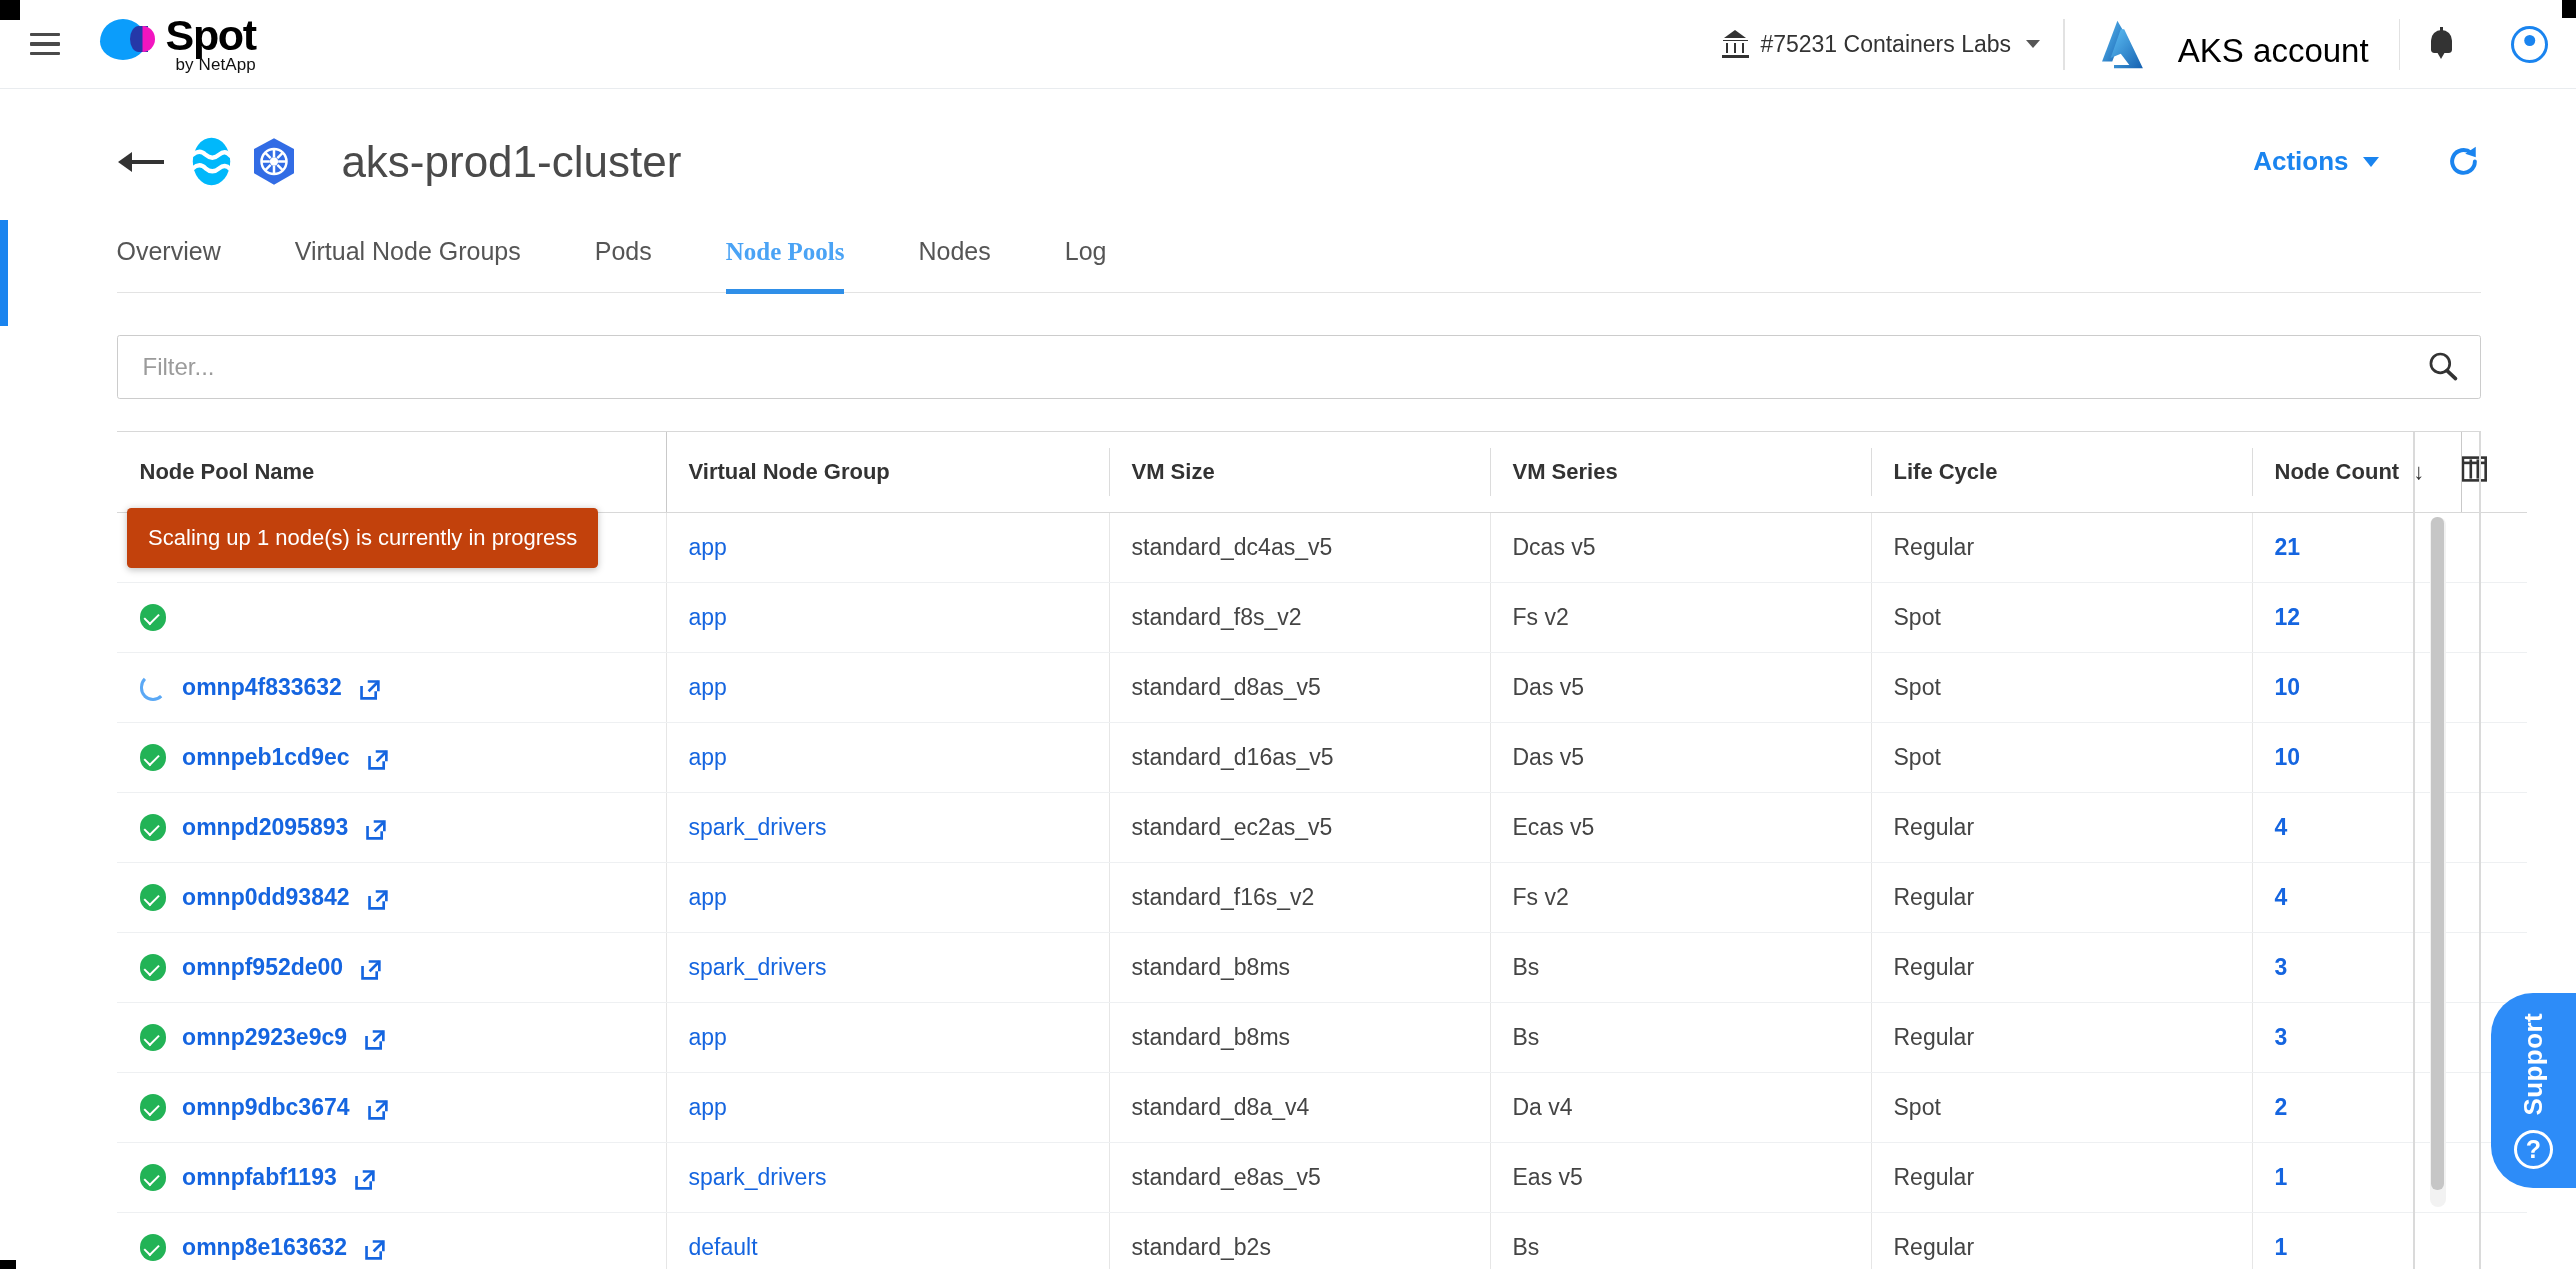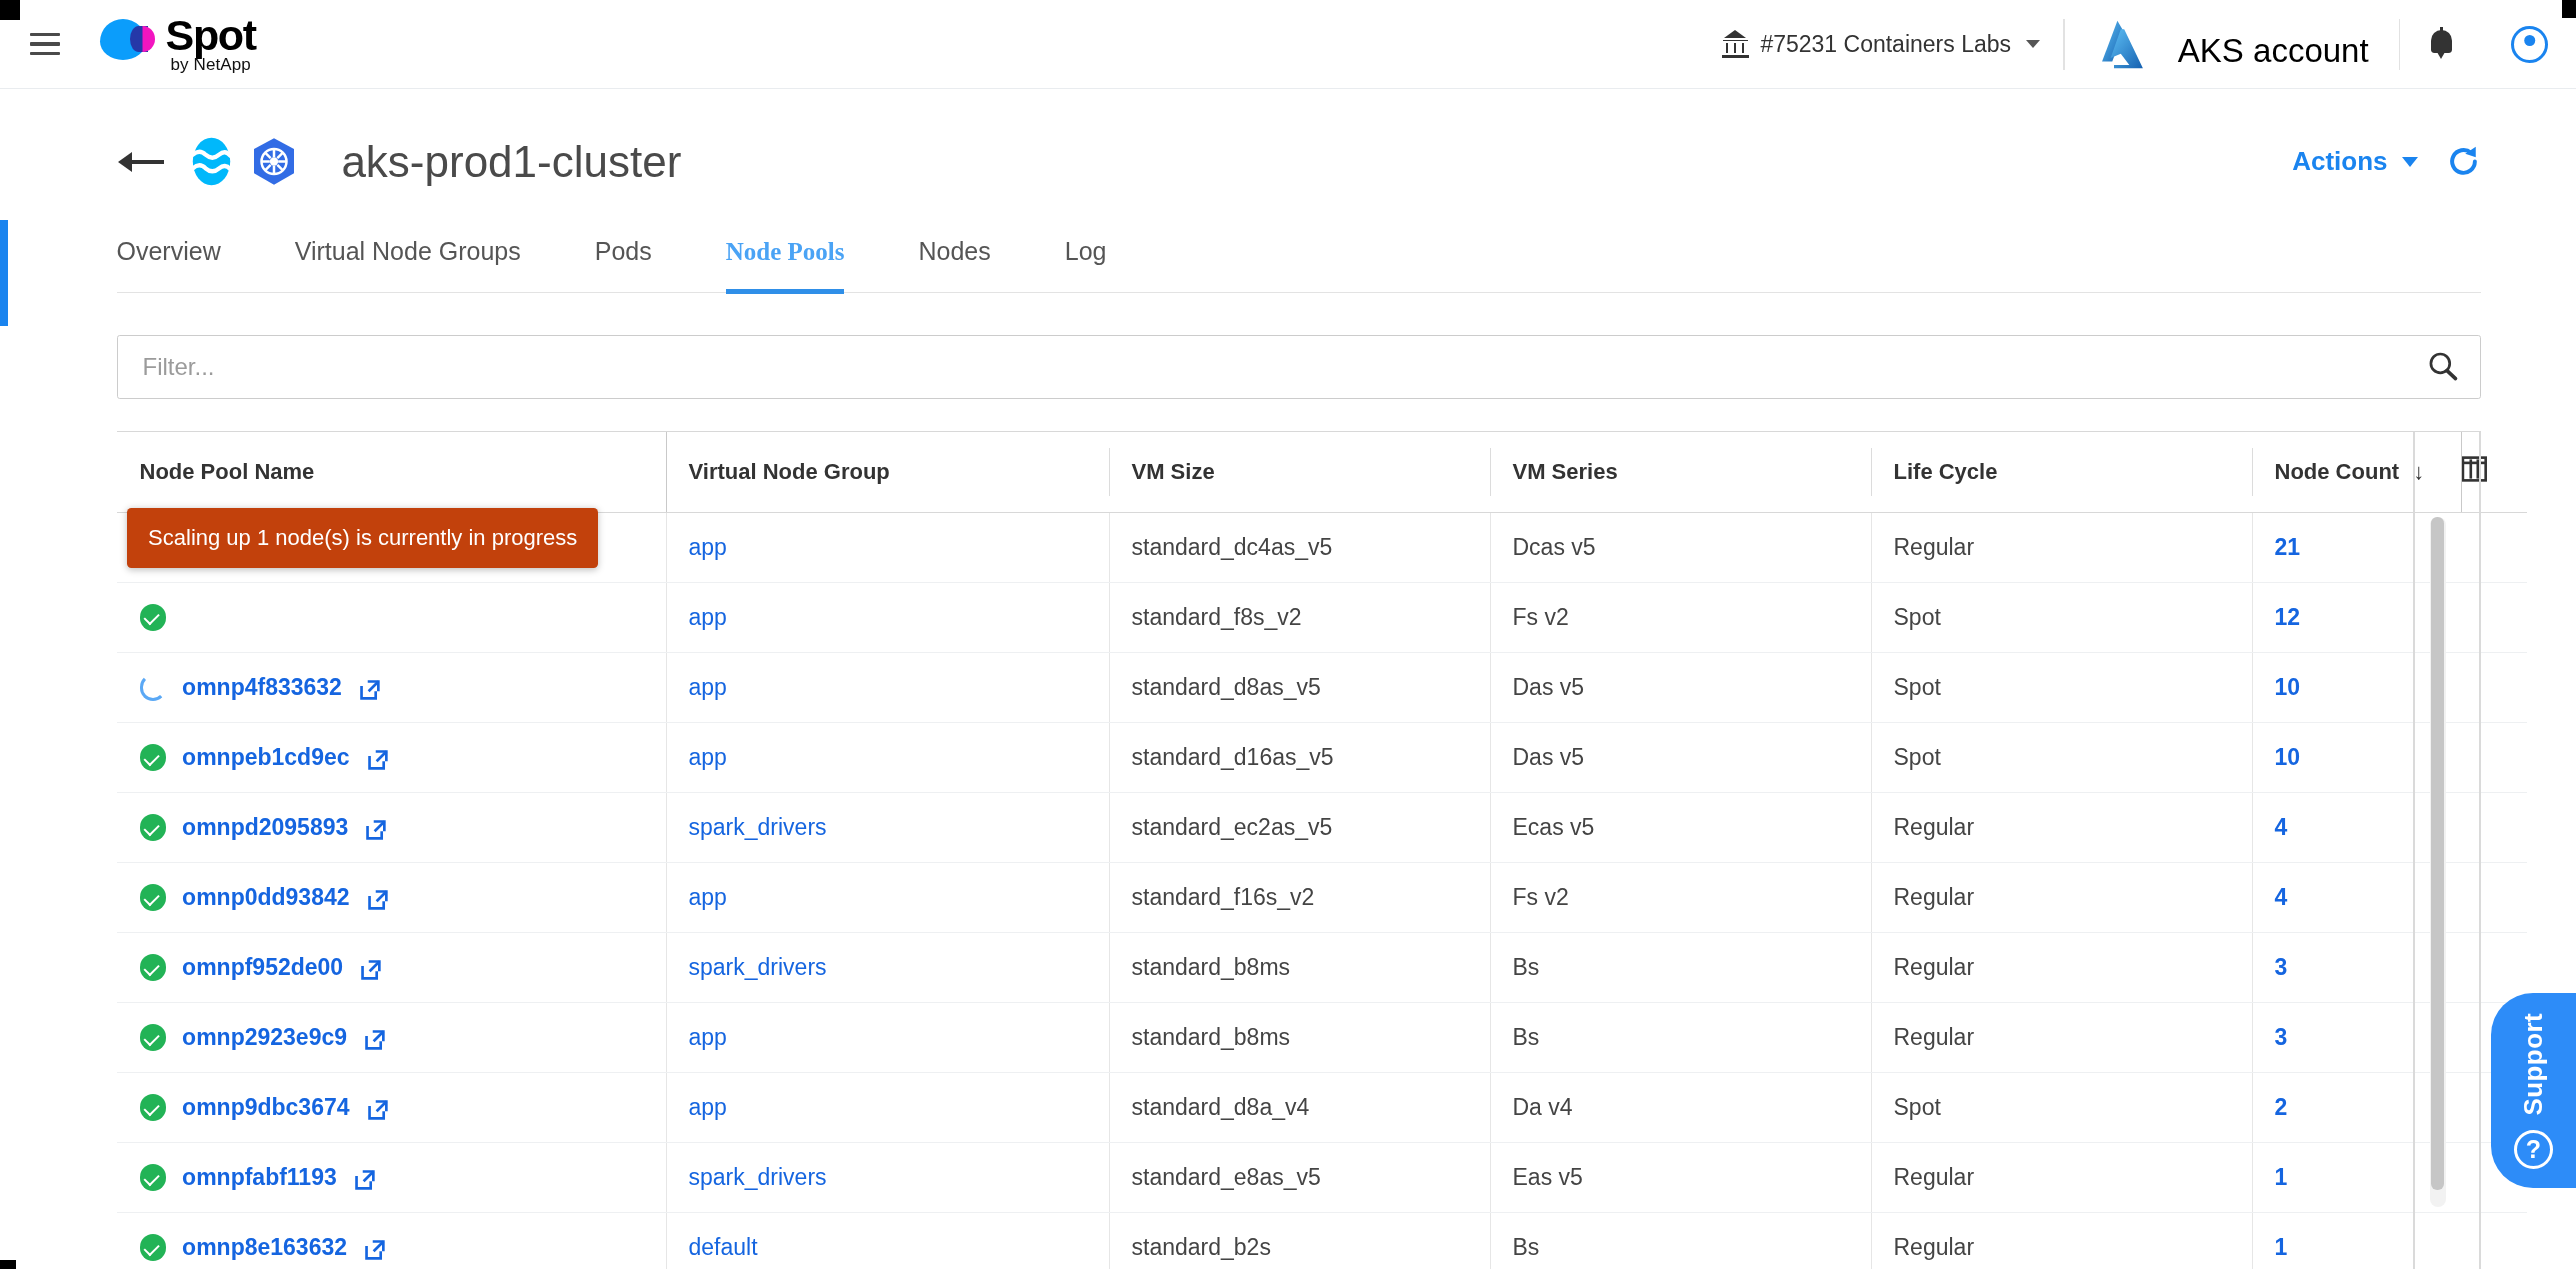--- a/index.html
+++ b/index.html
@@ -57,21 +57,21 @@
     position: absolute; left: 30px; top: 10.6px;
     width: 17.7px; height: 26.6px; border-radius: 50% 0 0 50%;
     background: #2538a8;
   }
   .brand-text { margin-left: 3.5px; }
   .brand-name {
     font-size: 43px; font-weight: 700; color: #000; letter-spacing: -1.3px;
     line-height: 44px;
   }
   .brand-sub {
-    font-size: 17px; color: #111; text-align: center;
+    font-size: 17px; color: #111; text-align: right;
     margin-top: -2.7px; letter-spacing: 0.1px;
   }
 
   .topbar-right {
     margin-left: auto; display: flex; align-items: center; height: 100%;
   }
   .account-chip {
     display: flex; align-items: center; gap: 11.5px;
     padding: 0 23px; height: 100%; cursor: pointer;
   }
@@ -145,21 +145,21 @@
     position: absolute; left: 1.8px; top: 8px; width: 0; height: 0;
     border-top: 10.6px solid transparent; border-bottom: 10.6px solid transparent;
     border-right: 14px solid #333;
   }
   .spot-ocean { width: 51px; height: 51px; margin-left: 19.5px; flex: 0 0 auto; }
   .k8s-badge { width: 50px; height: 51px; margin-left: 12.4px; flex: 0 0 auto; }
   .cluster-title {
     font-size: 44px; color: #4a4a4a; margin-left: 42px; white-space: nowrap;
   }
   .head-actions {
-    margin-left: auto; display: flex; gap: 28px;
+    margin-left: auto; display: flex; gap: 67px;
   }
   .actions-btn {
     font-size: 26px; font-weight: 700; color: #1a84ef; cursor: pointer;
     display: flex; align-items: center; gap: 14px;
   }
   .actions-caret {
     width: 0; height: 0; border-left: 8.9px solid transparent;
     border-right: 8.9px solid transparent; border-top: 10.6px solid #1a84ef;
   }
   .refresh-icon { width: 35px; height: 35px; cursor: pointer; }

